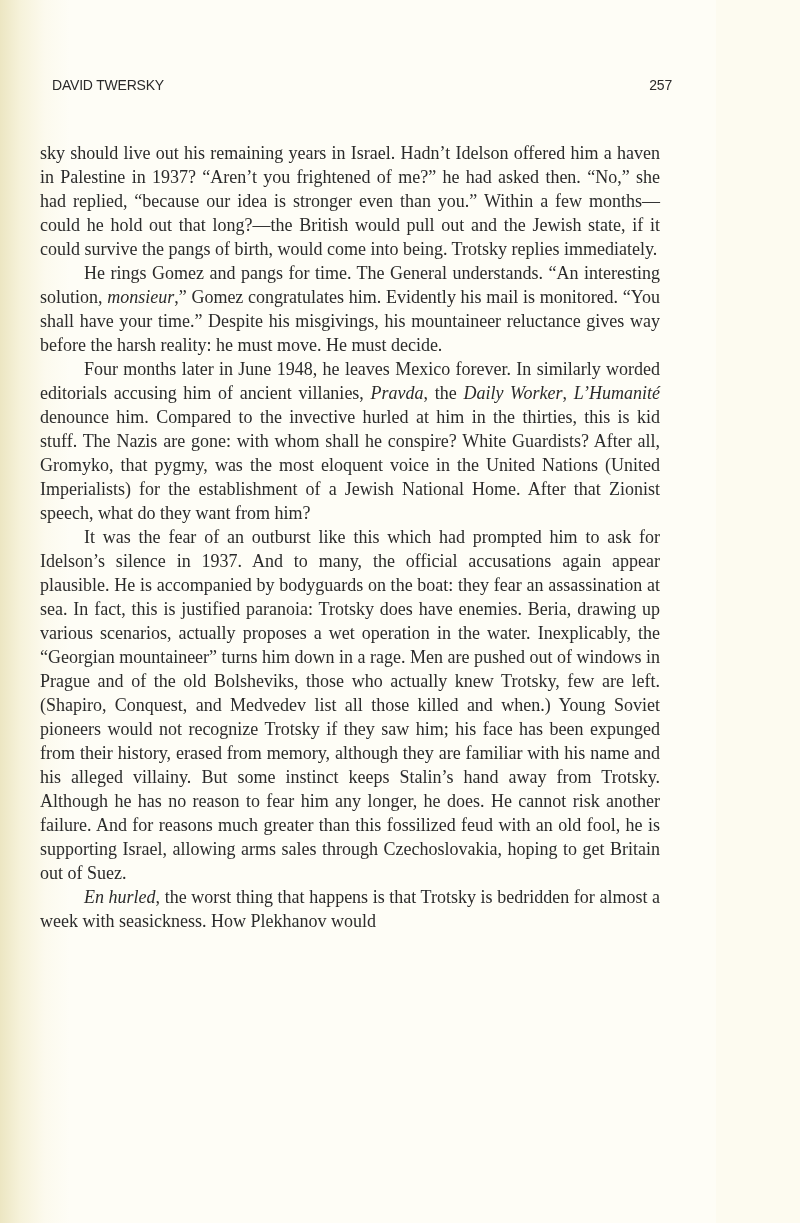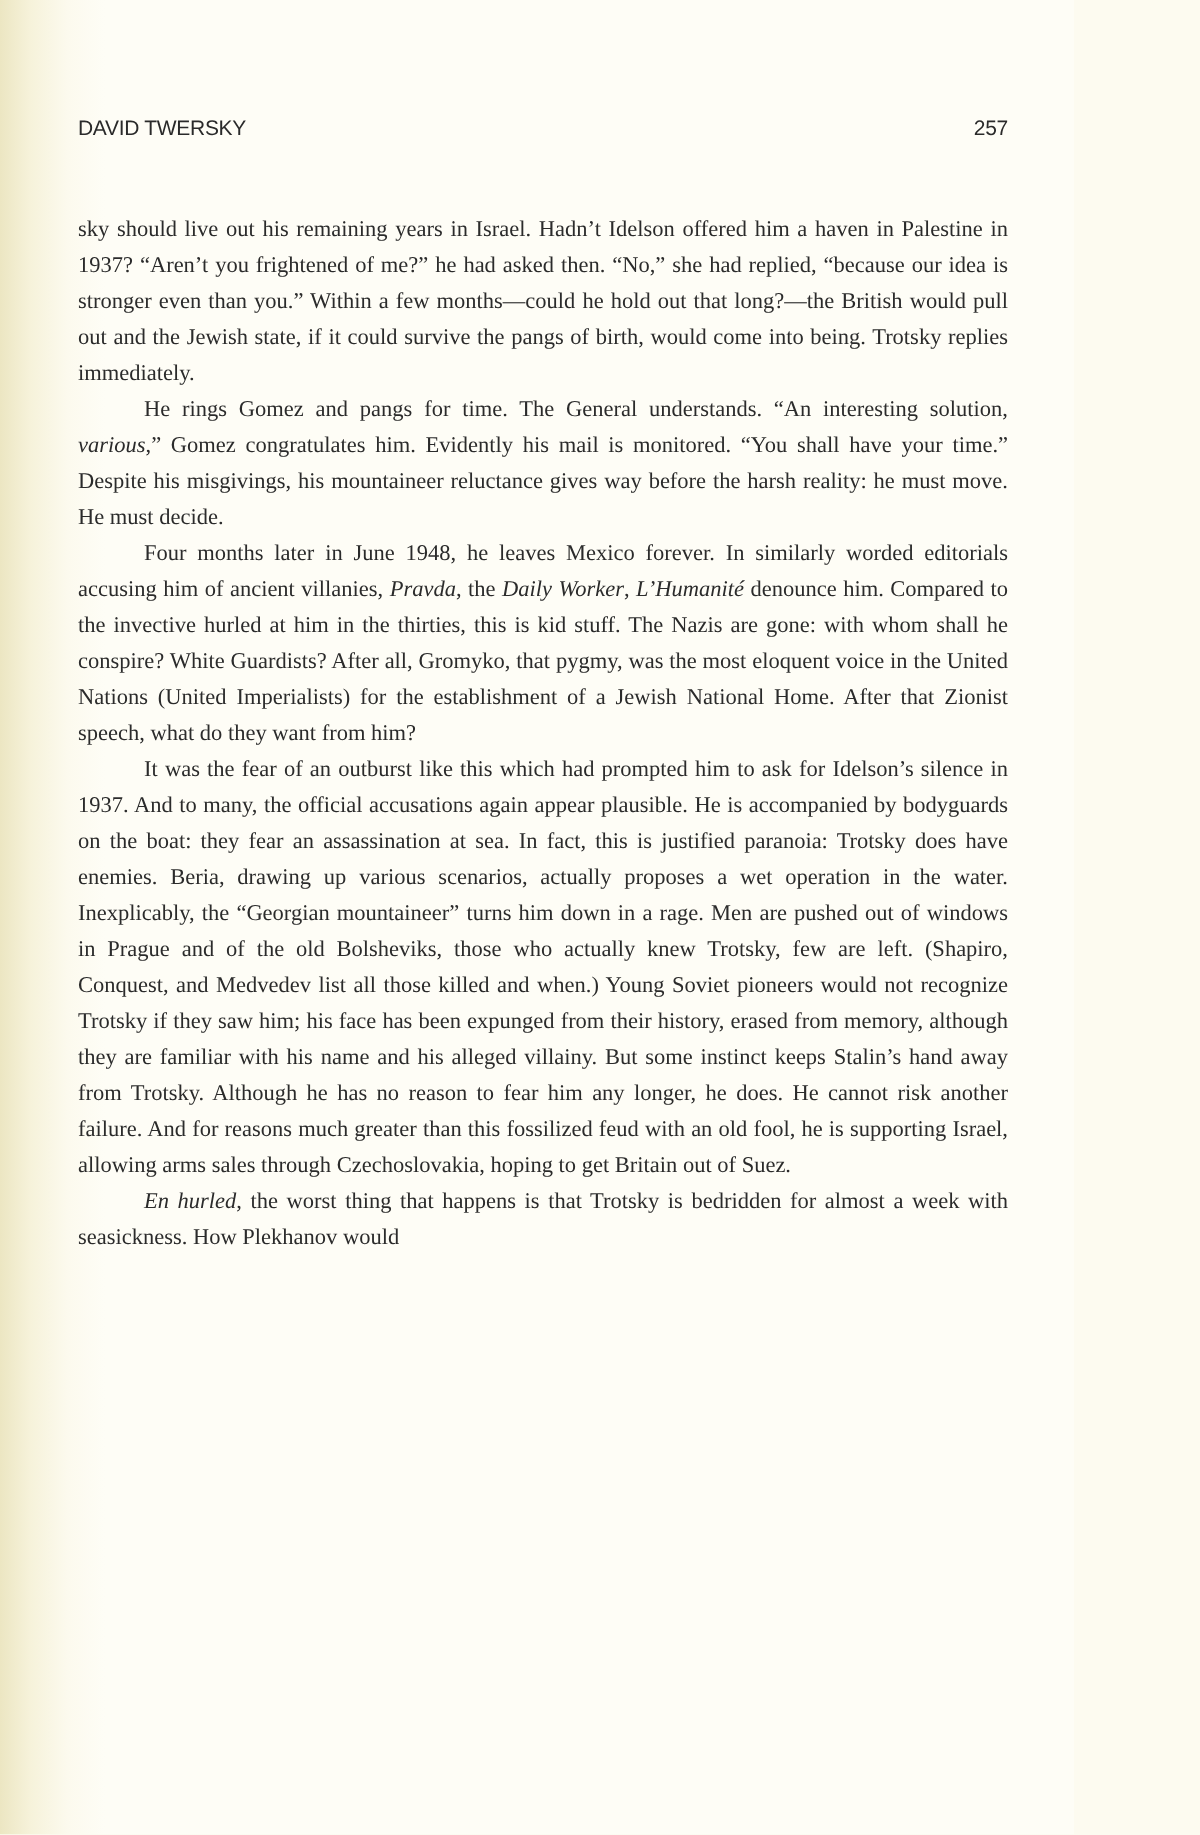--- a/index.html
+++ b/index.html
@@ -13,44 +13,44 @@
       background: linear-gradient(to right, #ece6c2 0px, #f6f2da 20px, #fcfaee 45px, #fefdf6 70px, #fefdf6 760px, #f7f3dc 770px, #f0ebcd 790px, #ebe5c4 800px);
     }
     .running-head {
       position: absolute; left: 52px; top: 77px; width: 620px;
       font-family: "Liberation Sans", sans-serif;
       font-size: 14px; color: #2a2a2a; letter-spacing: -0.2px;
     }
     .running-head .author { position: absolute; left: 0; top: 0; }
     .running-head .page-num { position: absolute; right: 0; top: 0; }
     .body-text {
-      position: absolute; left: 52px; top: 141px; width: 620px;
+      position: absolute; left: 40px; top: 141px; width: 620px;
       font-family: "Liberation Serif", serif;
-      font-size: 15px; line-height: 24px; color: #2b2b2b;
+      font-size: 18px; line-height: 24px; color: #2b2b2b;
       text-align: justify;
     }
     .body-text p { margin: 0; text-indent: 0; }
     .body-text p.indent { text-indent: 44px; }
     .body-text em { font-style: italic; }
   </style>
 </head>
 <body>
 
 <div class="page">
   <div class="running-head">
     <span class="author">DAVID TWERSKY</span>
     <span class="page-num">257</span>
   </div>
 
   <div class="body-text">
     <p>
       <span>sky should live out his remaining years in Israel. Hadn’t Idelson offered him a haven in Palestine in 1937? “Aren’t you frightened of me?” he had asked then. “No,” she had replied, “because our idea is stronger even than you.” Within a few months—could he hold out that long?—the British would pull out and the Jewish state, if it could survive the pangs of birth, would come into being. Trotsky replies immediately.</span>
     </p>
     <p class="indent">
-      <span>He rings Gomez and pangs for time. The General understands. “An interesting solution, </span><em>various</em><span>,” Gomez congratulates him. Evidently his mail is monitored. “You shall have your time.” Despite his misgivings, his mountaineer reluctance gives way before the harsh reality: he must move. He must decide.</span>
+      <span>He rings Gomez and pangs for time. The General understands. “An interesting solution, </span><em>monsieur</em><span>,” Gomez congratulates him. Evidently his mail is monitored. “You shall have your time.” Despite his misgivings, his mountaineer reluctance gives way before the harsh reality: he must move. He must decide.</span>
     </p>
     <p class="indent">
       <span>Four months later in June 1948, he leaves Mexico forever. In similarly worded editorials accusing him of ancient villanies, </span><em>Pravda</em><span>, the </span><em>Daily Worker</em><span>, </span><em>L’Humanité</em><span> denounce him. Compared to the invective hurled at him in the thirties, this is kid stuff. The Nazis are gone: with whom shall he conspire? White Guardists? After all, Gromyko, that pygmy, was the most eloquent voice in the United Nations (United Imperialists) for the establishment of a Jewish National Home. After that Zionist speech, what do they want from him?</span>
     </p>
     <p class="indent">
       <span>It was the fear of an outburst like this which had prompted him to ask for Idelson’s silence in 1937. And to many, the official accusations again appear plausible. He is accompanied by bodyguards on the boat: they fear an assassination at sea. In fact, this is justified paranoia: Trotsky does have enemies. Beria, drawing up various scenarios, actually proposes a wet operation in the water. Inexplicably, the “Georgian mountaineer” turns him down in a rage. Men are pushed out of windows in Prague and of the old Bolsheviks, those who actually knew Trotsky, few are left. (Shapiro, Conquest, and Medvedev list all those killed and when.) Young Soviet pioneers would not recognize Trotsky if they saw him; his face has been expunged from their history, erased from memory, although they are familiar with his name and his alleged villainy. But some instinct keeps Stalin’s hand away from Trotsky. Although he has no reason to fear him any longer, he does. He cannot risk another failure. And for reasons much greater than this fossilized feud with an old fool, he is supporting Israel, allowing arms sales through Czechoslovakia, hoping to get Britain out of Suez.</span>
     </p>
     <p class="indent">
       <em>En hurled</em><span>, the worst thing that happens is that Trotsky is bedridden for almost a week with seasickness. How Plekhanov would</span>
     </p>

